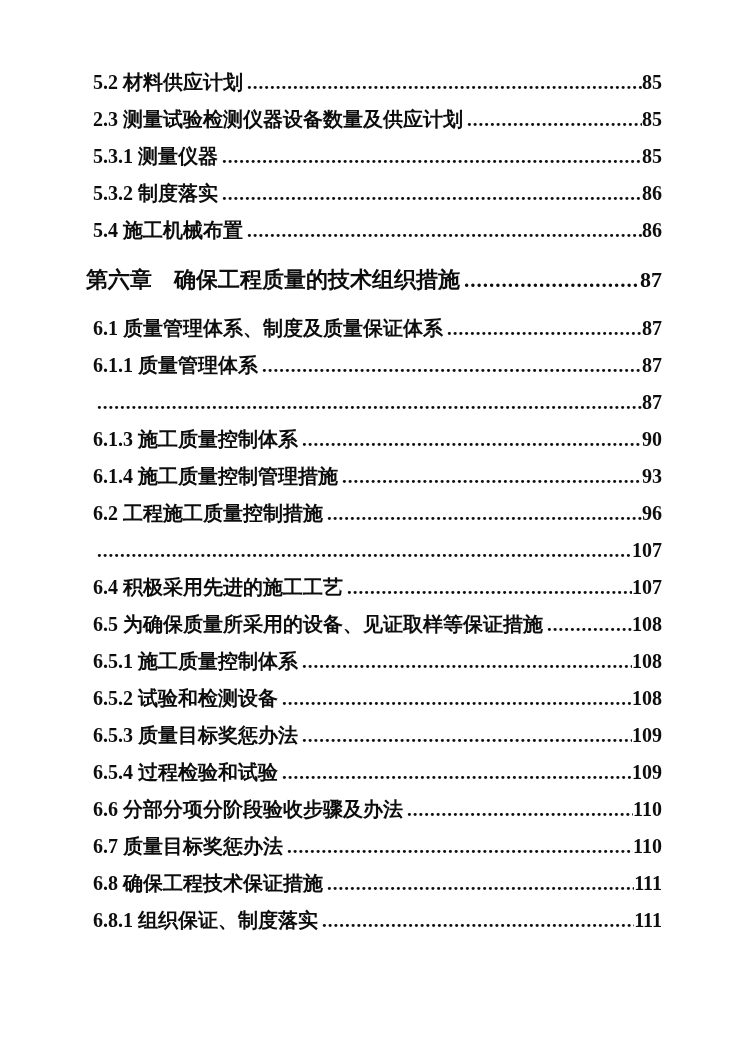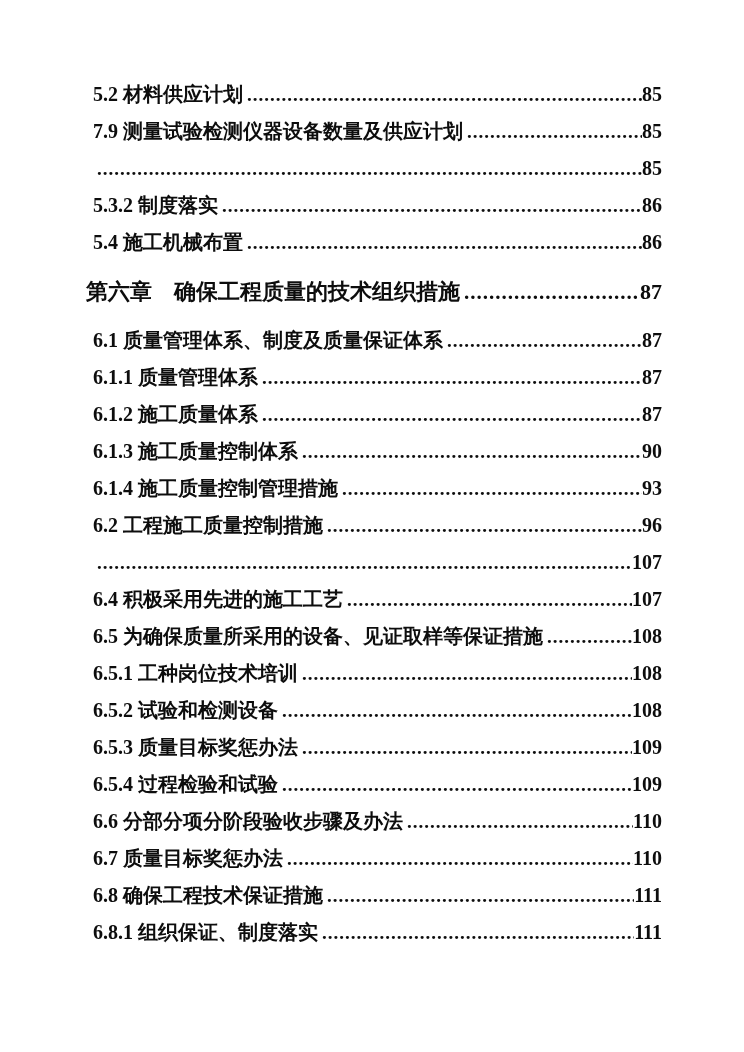--- a/index.html
+++ b/index.html
@@ -15,21 +15,21 @@
     color: #0d0d0d;
   }
   .page {
     position: relative;
     width: 744px;
     height: 1052px;
     background: #ffffff;
   }
   .toc {
     position: absolute;
-    top: 76px;
+    top: 64px;
     left: 86px;
     width: 576px;
   }
   .toc-row {
     display: flex;
     align-items: baseline;
     height: 37px;
     line-height: 37px;
     font-weight: bold;
     font-size: 20px;
@@ -70,26 +70,27 @@
 
 <div class="page">
   <div class="toc" id="toc">
   <div class="toc-row level-2">
     <span class="toc-label">5.2 材料供应计划</span>
     <span class="toc-dots" aria-hidden="true">........................................................................................................................................................................................................</span>
     <span class="toc-page-num">85</span>
   </div>
 
   <div class="toc-row level-2">
-    <span class="toc-label">7.9 测量试验检测仪器设备数量及供应计划</span>
+    <span class="toc-label">2.3 测量试验检测仪器设备数量及供应计划</span>
     <span class="toc-dots" aria-hidden="true">........................................................................................................................................................................................................</span>
     <span class="toc-page-num">85</span>
   </div>
 
   <div class="toc-row level-3">
+    <span class="toc-label">5.3.1 测量仪器</span>
     <span class="toc-dots" aria-hidden="true">........................................................................................................................................................................................................</span>
     <span class="toc-page-num">85</span>
   </div>
 
   <div class="toc-row level-3">
     <span class="toc-label">5.3.2 制度落实</span>
     <span class="toc-dots" aria-hidden="true">........................................................................................................................................................................................................</span>
     <span class="toc-page-num">86</span>
   </div>
 
@@ -111,21 +112,20 @@
     <span class="toc-page-num">87</span>
   </div>
 
   <div class="toc-row level-3">
     <span class="toc-label">6.1.1 质量管理体系</span>
     <span class="toc-dots" aria-hidden="true">........................................................................................................................................................................................................</span>
     <span class="toc-page-num">87</span>
   </div>
 
   <div class="toc-row level-3">
-    <span class="toc-label">6.1.2 施工质量体系</span>
     <span class="toc-dots" aria-hidden="true">........................................................................................................................................................................................................</span>
     <span class="toc-page-num">87</span>
   </div>
 
   <div class="toc-row level-3">
     <span class="toc-label">6.1.3 施工质量控制体系</span>
     <span class="toc-dots" aria-hidden="true">........................................................................................................................................................................................................</span>
     <span class="toc-page-num">90</span>
   </div>
 
@@ -152,21 +152,21 @@
     <span class="toc-page-num">107</span>
   </div>
 
   <div class="toc-row level-2">
     <span class="toc-label">6.5 为确保质量所采用的设备、见证取样等保证措施</span>
     <span class="toc-dots" aria-hidden="true">........................................................................................................................................................................................................</span>
     <span class="toc-page-num">108</span>
   </div>
 
   <div class="toc-row level-3">
-    <span class="toc-label">6.5.1 工种岗位技术培训</span>
+    <span class="toc-label">6.5.1 施工质量控制体系</span>
     <span class="toc-dots" aria-hidden="true">........................................................................................................................................................................................................</span>
     <span class="toc-page-num">108</span>
   </div>
 
   <div class="toc-row level-3">
     <span class="toc-label">6.5.2 试验和检测设备</span>
     <span class="toc-dots" aria-hidden="true">........................................................................................................................................................................................................</span>
     <span class="toc-page-num">108</span>
   </div>
 

